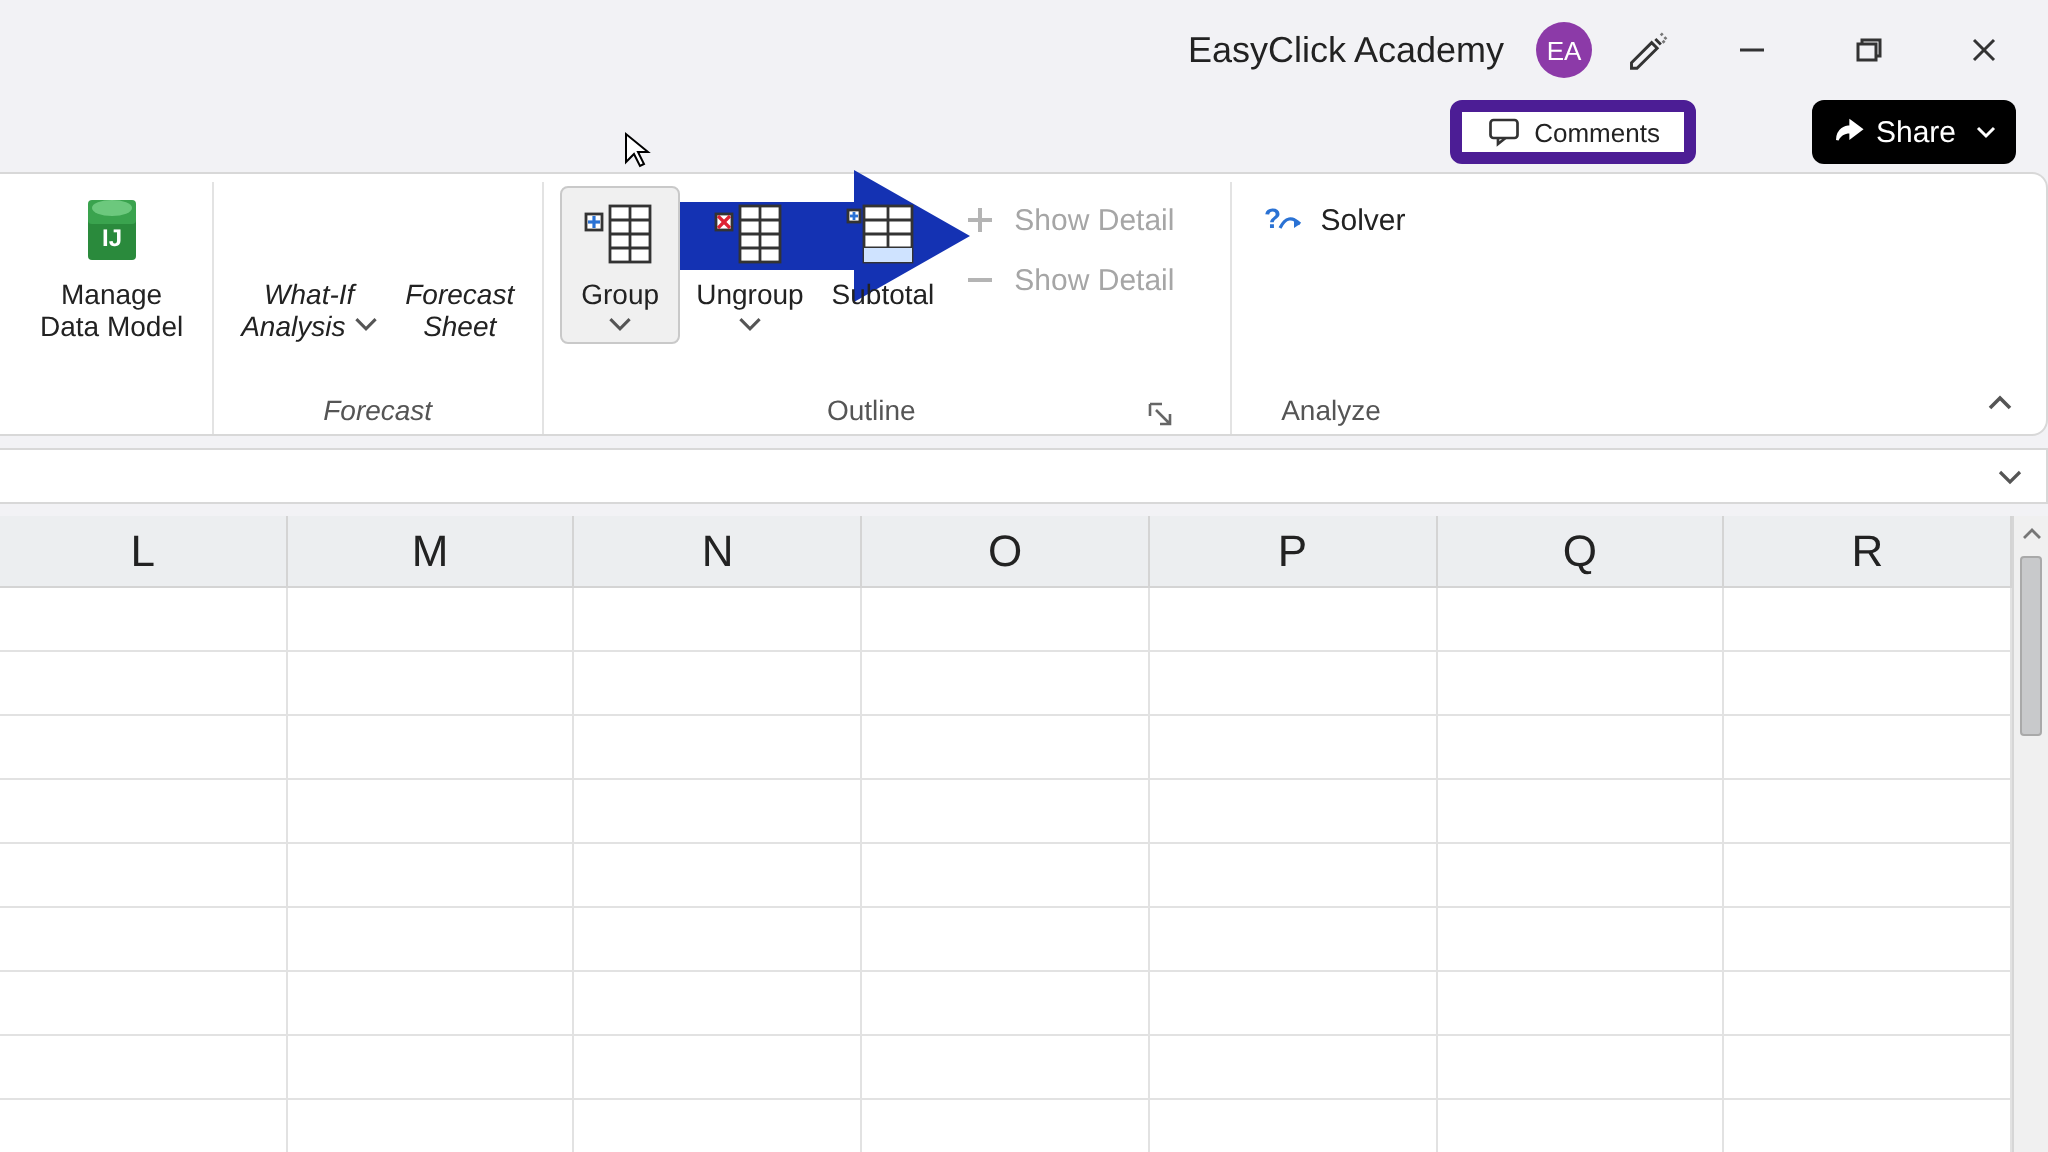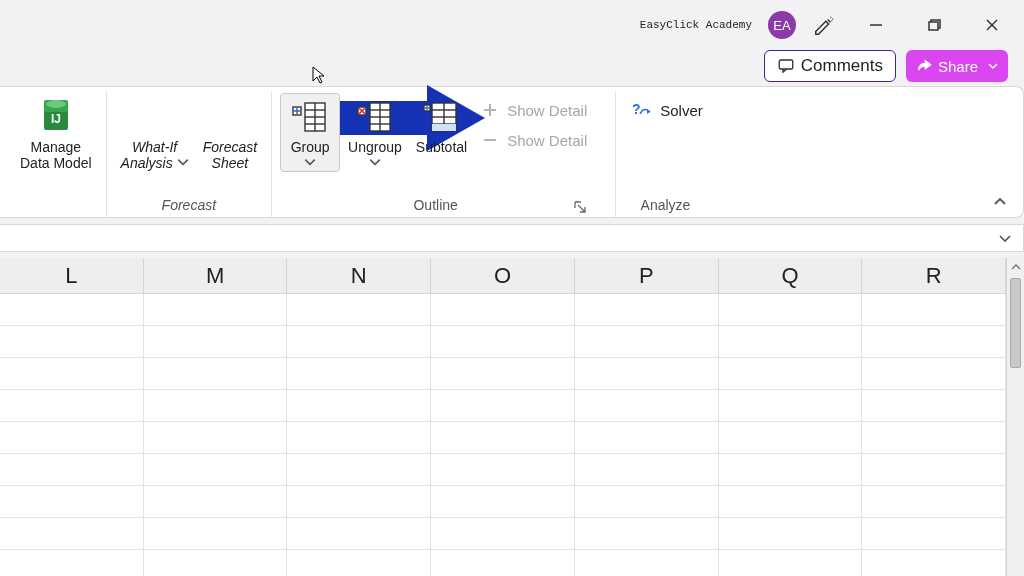--- a/index.html
+++ b/index.html
@@ -7,48 +7,49 @@
 
   
   .titlebar {
     height: 50px;
     display: flex;
     align-items: center;
     justify-content: flex-end;
     padding: 0 8px;
     gap: 10px;
   }
-  .title-text { font-size: 11px; color: #222; margin-right: 6px; font-family: Liberation Mono, monospace; }
+  .title-text { font-size: 18px; color: #222; margin-right: 6px; }
   .avatar {
     width: 28px; height: 28px; border-radius: 50%;
     background: #8C3AA8; color: #fff; font-size: 13px; font-weight: 500;
     display: flex; align-items: center; justify-content: center;
   }
   .pen-icon { width: 36px; display: flex; align-items: center; justify-content: center; }
   .win-btn { width: 48px; height: 40px; display: flex; align-items: center; justify-content: center; }
   .win-btn svg { stroke: #333; }
 
   
   .sharebar {
     height: 36px;
     display: flex;
     justify-content: flex-end;
     align-items: center;
     padding: 0 16px 4px 0;
     gap: 10px;
   }
   .btn-comments {
-    background: #fff; border: 1px solid #4c1d95; border-radius: 6px;
+    background: #fff; border: 6px solid #4c1d95; border-radius: 6px;
     height: 32px; padding: 0 12px; display: flex; align-items: center; gap: 6px;
-    font-size: 17px; color: #222;
+    font-size: 13px; color: #222;
   }
   .btn-share {
-    background: #d946ef; color: #fff; border: none; border-radius: 6px;
+    background: #000000; color: #fff; border: none; border-radius: 6px;
     height: 32px; padding: 0 10px; display: flex; align-items: center; gap: 6px;
     font-size: 15px;
+    margin-left: 48px;
   }
   .btn-share .chev { margin-left: 4px; }
 
   
   .ribbon {
     background: #fff;
     border: 1px solid #d8d8d8;
     border-left: none;
     border-radius: 0 8px 8px 0;
     height: 132px;

